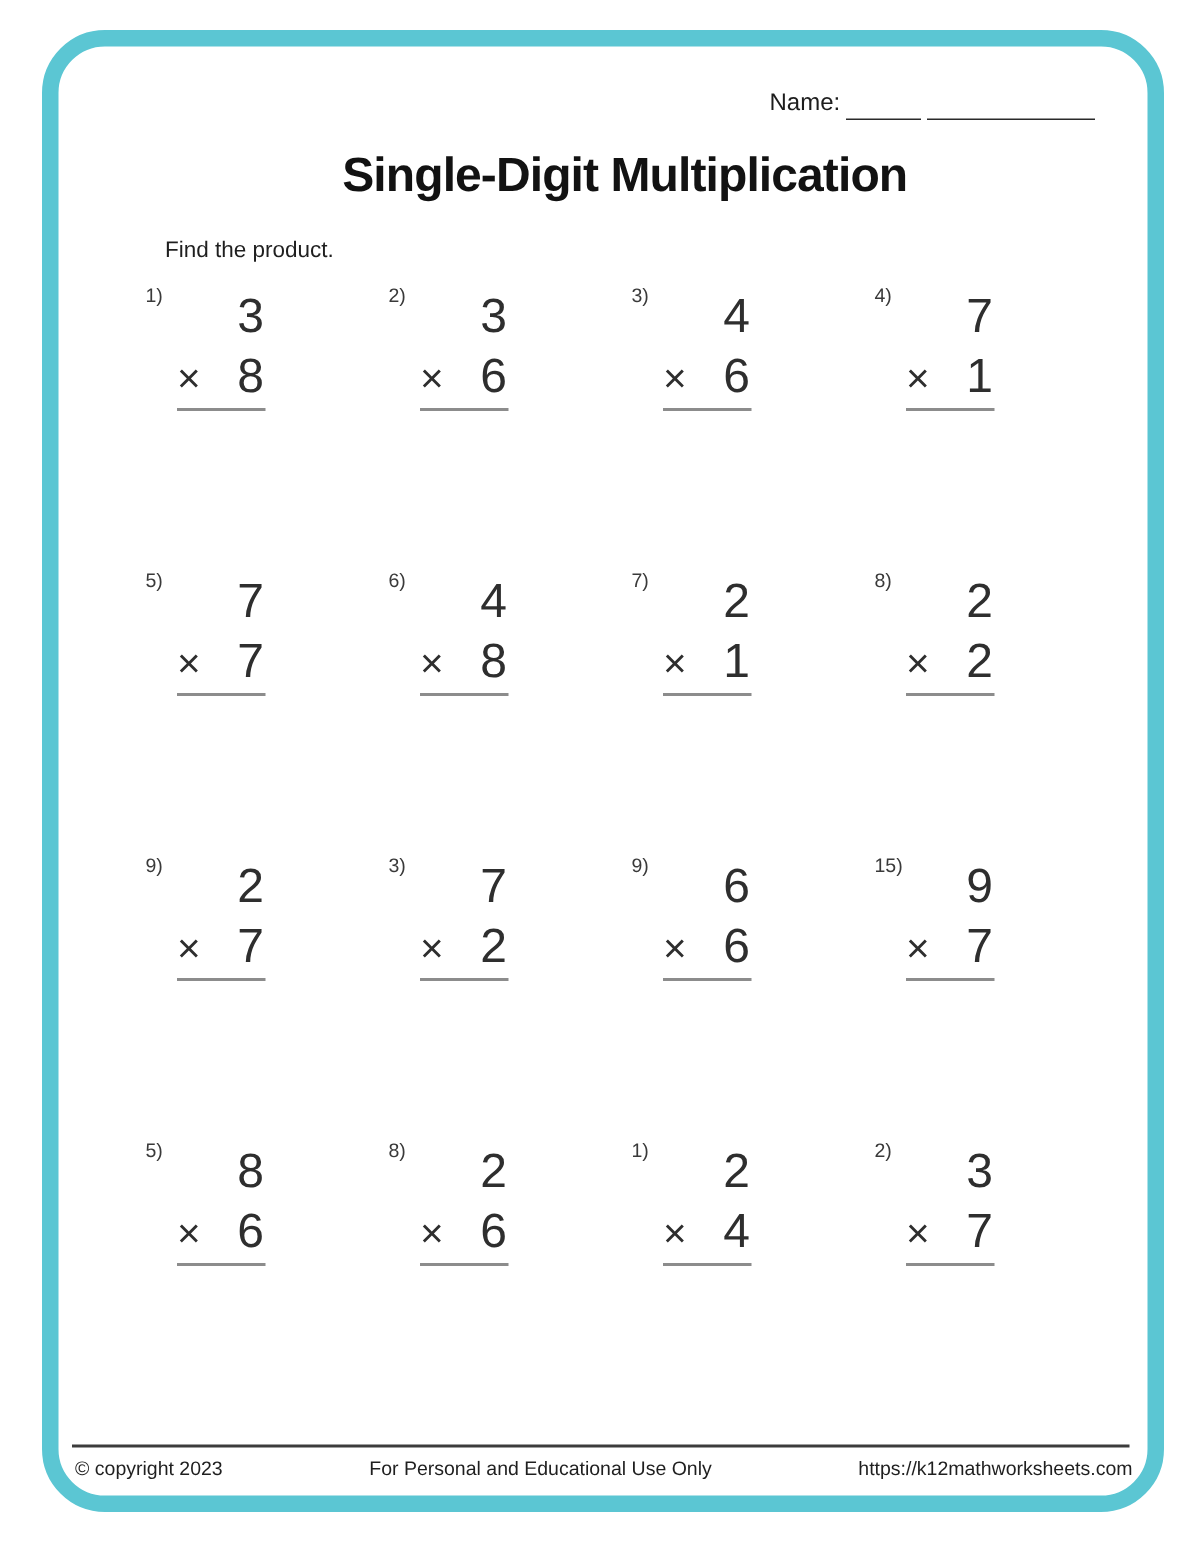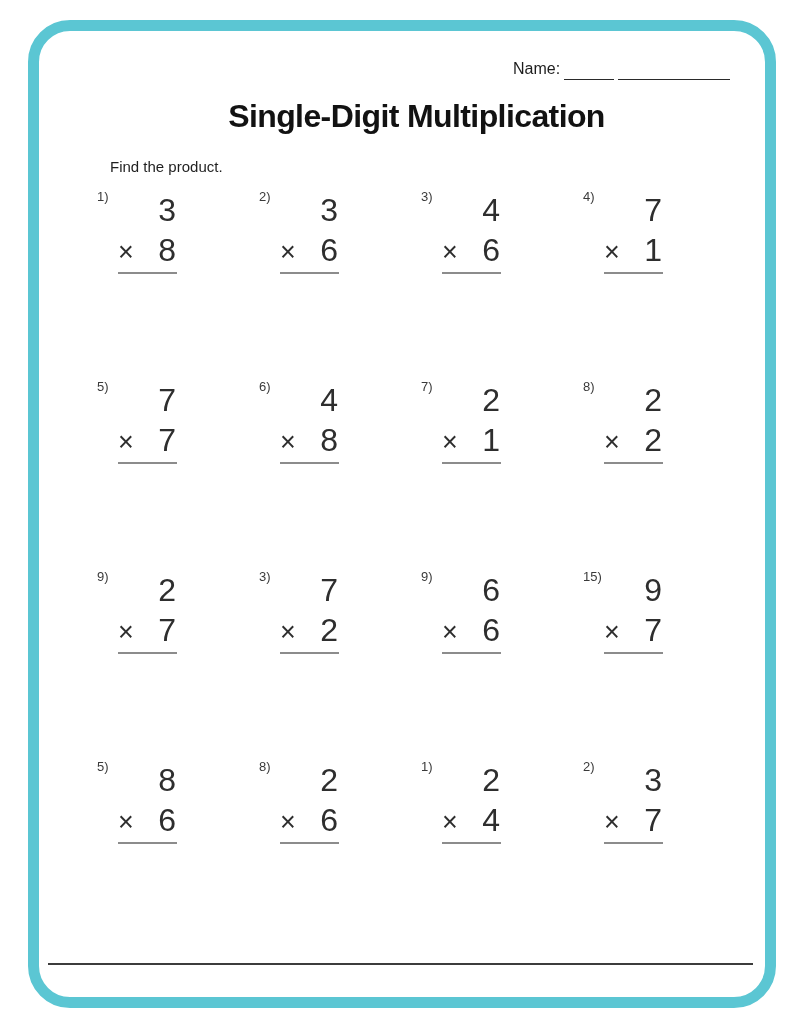--- a/index.html
+++ b/index.html
@@ -237,13 +237,18 @@
         <div class="op-top">3</div>
         <div class="op-row">
           <span class="op-sign">×</span>
           <span>7</span>
         </div>
       </div>
     </div>
   </div>
 
   <div class="footer-rule"></div>
+  <div class="footer">
+    <span>© copyright 2023</span>
+    <span>For Personal and Educational Use Only</span>
+    <span>https://k12mathworksheets.com</span>
+  </div>
 </div>
 
 </body></html>

